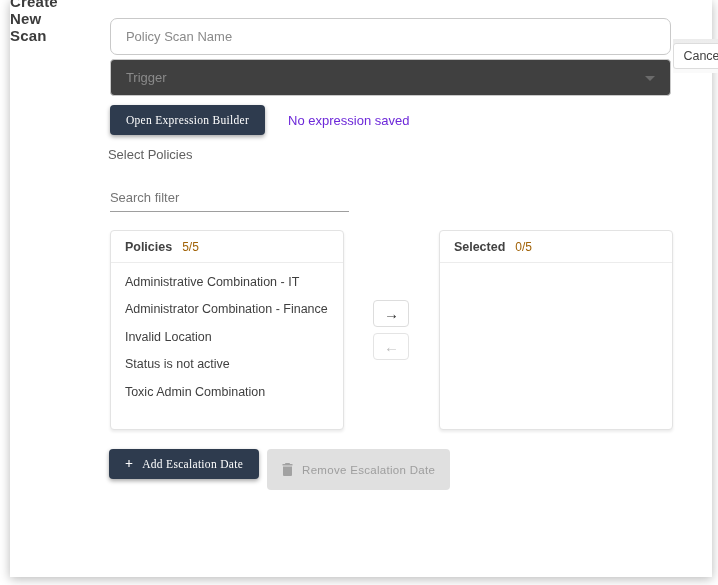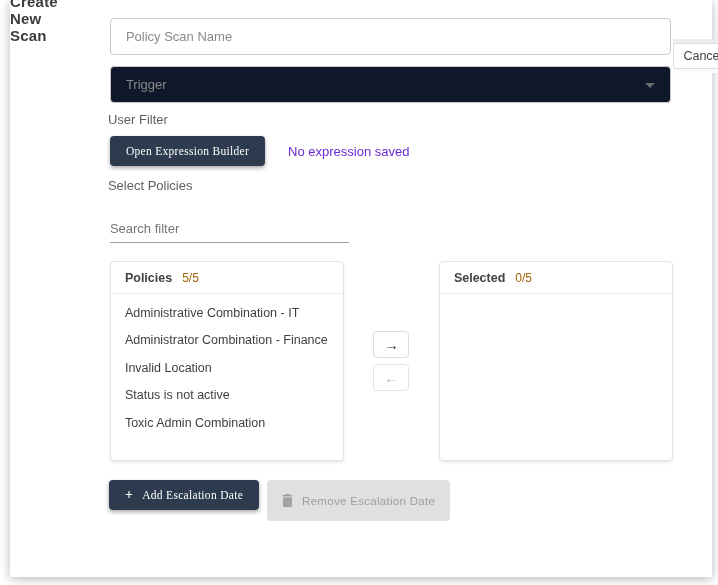--- a/index.html
+++ b/index.html
@@ -16,25 +16,25 @@
   .header-divider { height:1px; background:#dcdcdc; margin:0 8px; box-shadow:0 1px 3px rgba(0,0,0,0.12); }
 
   .content { padding:18px 0 0 36px; flex:1; }
 
   .text-input {
     width:561px; height:37px; border:1px solid #c9c9c9; border-radius:4px;
     padding:0 15px; font-size:13px; color:#3c3c3c; outline:none; display:block;
     font-family:inherit; background:#fff;
   }
   .text-input::placeholder { color:#8a8a8a; opacity:1; }
-  .input-policy { margin-bottom:11px; }
+  .input-policy { margin-bottom:4px;border-radius:7px; }
 
   .select-box {
     position:relative; width:561px; height:37px; border:1px solid #c9c9c9; border-radius:4px;
-    display:flex; align-items:center; padding:0 15px; cursor:pointer; background:#0f172a;
+    display:flex; align-items:center; padding:0 15px; cursor:pointer; background:#404040;
   }
   .select-label { font-size:13px; color:#8a8a8a; }
   .caret {
     position:absolute; right:15px; top:16px; width:0; height:0;
     border-left:5px solid transparent; border-right:5px solid transparent; border-top:5px solid #6b6b6b;
   }
 
   .field-label { margin:9px 0 0 -2px; font-size:13px; color:#5f5f5f; }
 
   .expr-row { margin-top:9px; display:flex; align-items:center; }
@@ -108,21 +108,20 @@
 
   <div class="content">
 
     <input class="text-input input-policy" type="text" placeholder="Policy Scan Name" style="">
 
     <div class="select-box">
       <span class="select-label">Trigger</span>
       <span class="caret"></span>
     </div>
 
-    <div class="field-label">User Filter</div>
 
     <div class="expr-row">
       <button class="btn-primary">Open Expression Builder</button>
       <span class="expr-status">No expression saved</span>
     </div>
 
     <div class="field-label select-policies-label">Select Policies</div>
 
     <div class="search-wrap">
       <input class="search-input" type="text" placeholder="Search filter" style="">

